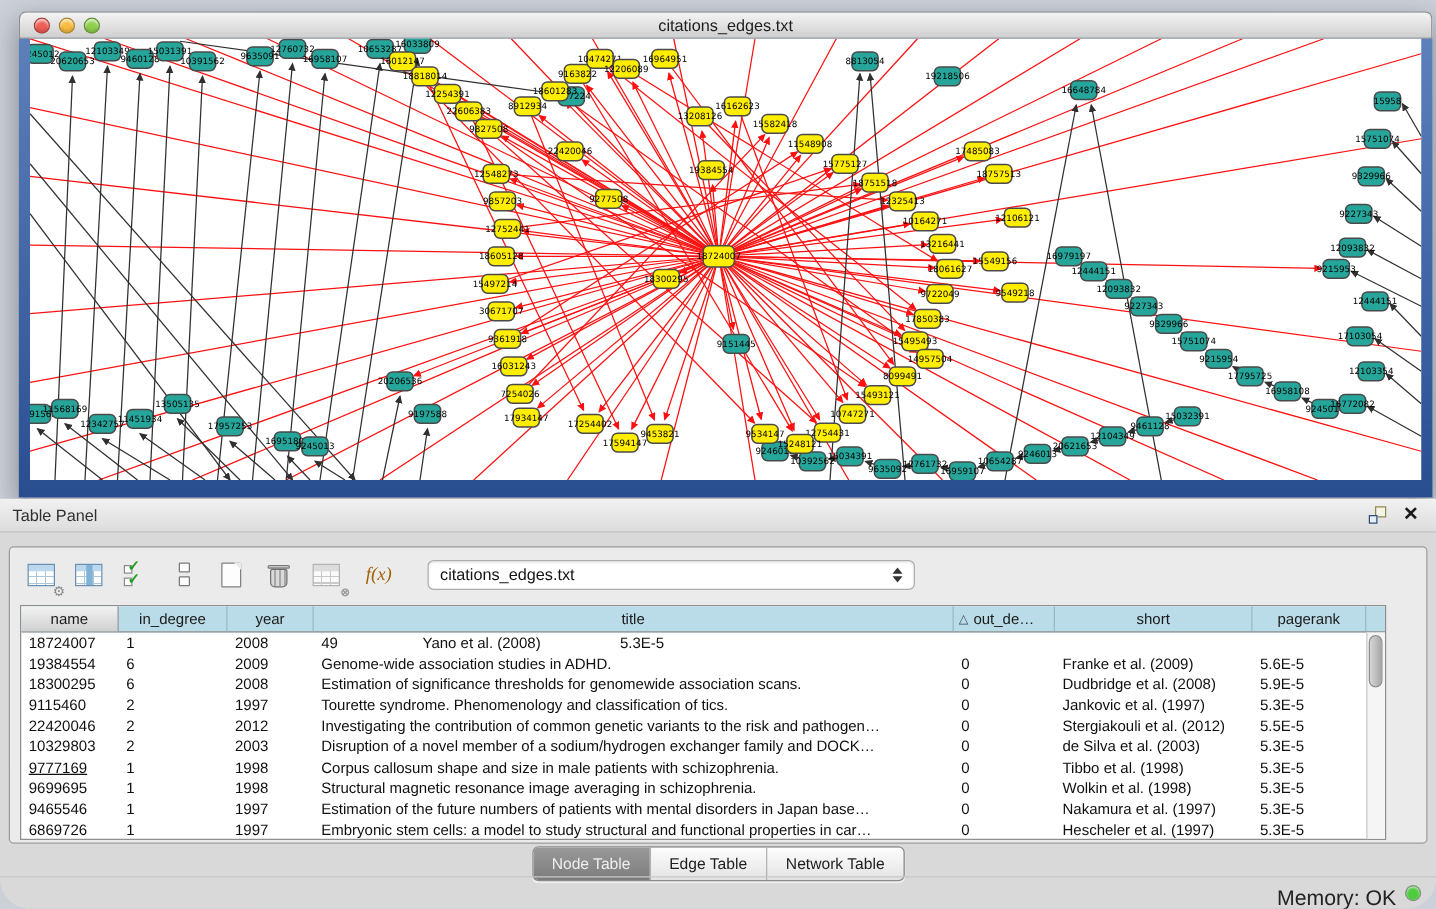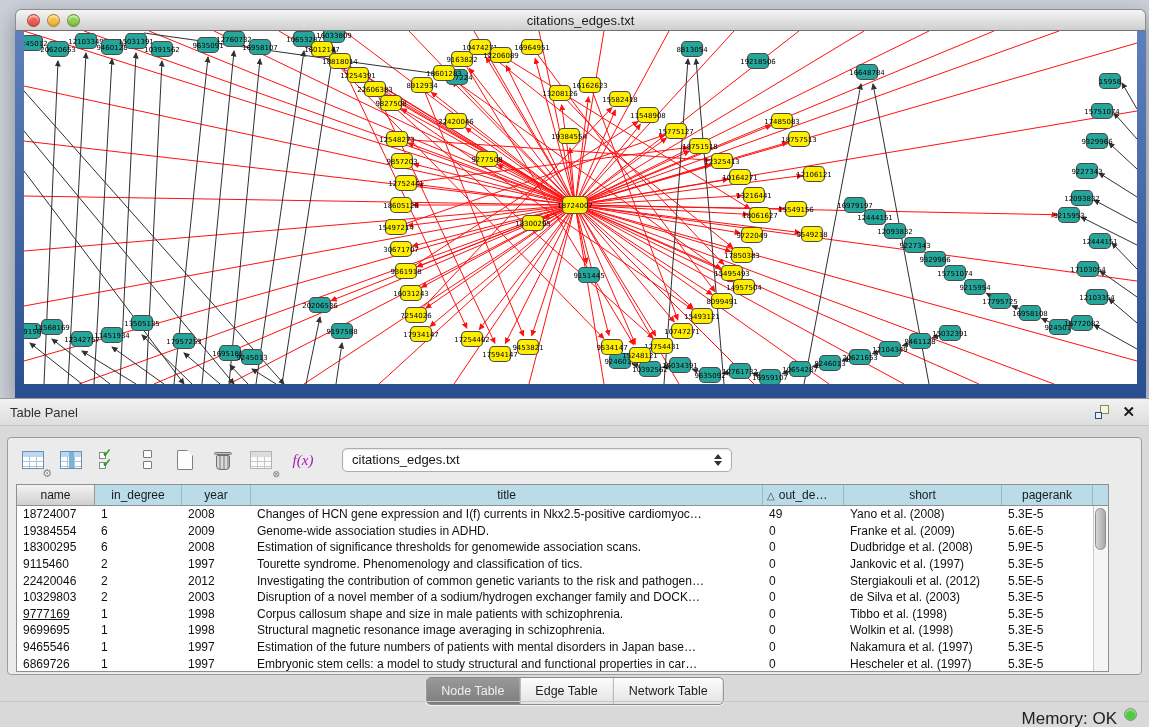--- a/index.html
+++ b/index.html
@@ -19,21 +19,21 @@
   .wtitle { text-align:center; font-size:13px; line-height:21px; color:#1d1d1d; }
   .frame { position:absolute; top:22px; left:0; right:0; bottom:0;
     background:linear-gradient(#5d80bb,#294e90); padding:0 9px; }
   svg.netcanvas { display:block; width:1113px; height:353px; background:#ffffff; }
   .edge-red { stroke-width:1; fill:none; }
   .edge-black { stroke-width:1; fill:none; }
   .nlabel { font-family:"DejaVu Sans",sans-serif; font-size:7px; fill:#000; text-anchor:middle; }
 
   
   .table-panel { position:absolute; left:0; top:398px; width:1149px; height:329px;
-    background:#d9d9d9; border-top:1px solid #97979c; }
+    background:#d9d9d9; border-top:1px solid #97979c;border-radius:24px; }
   .panel-header { height:27px; background:linear-gradient(#f1f1f1,#dddddd);
     border-bottom:1px solid #c3c3c3; position:relative; }
   .panel-title { position:absolute; left:10px; top:6px; font-size:13px; color:#303030; }
   .float-btn { position:absolute; right:40px; top:6px; width:14px; height:14px; }
   .float-btn .sq1 { position:absolute; right:0; top:0; width:9px; height:9px; border:1px solid #8a8a4a; background:#f4f4e8; }
   .float-btn .sq2 { position:absolute; left:0; bottom:0; width:7px; height:7px; border:1px solid #2f4e78; background:#e8eef6; }
   .close-btn { position:absolute; right:14px; top:4px; font-size:15px; font-weight:bold; color:#1b1b1b; line-height:18px; }
 
   .inner { position:absolute; left:7px; top:38px; width:1135px; height:238px;
     background:#ebebeb; border:1px solid #9c9c9c; border-radius:4px; }
@@ -59,21 +59,21 @@
   .ic-trash { width:18px; height:21px; position:relative; }
   .ic-trash .lid { position:absolute; left:0; top:2px; width:18px; height:3px; background:linear-gradient(#e8e8e8,#9c9c9c); border:1px solid #777; border-radius:2px; }
   .ic-trash .can { position:absolute; left:2px; top:5px; width:14px; height:15px; border:1px solid #6f6f6f; border-radius:2px 2px 4px 4px;
     background:repeating-linear-gradient(to right,#d9d9d9 0 2px,#a7a7a7 2px 4px); }
   .ic-table.gray { border-color:#9f9f9f; opacity:.75;
     background-image:
       linear-gradient(#d8d8d8,#d8d8d8),
       repeating-linear-gradient(to right, transparent 0 6px, #bdbdbd 6px 7px),
       repeating-linear-gradient(to bottom, transparent 0 4px, #bdbdbd 4px 5px); }
   .x-badge { position:absolute; right:-6px; bottom:-6px; font-size:9px; color:#9a9a9a; font-weight:bold; }
-  .ic-fx { font-family:"Liberation Serif",serif; font-style:italic; font-size:15px; color:#a21caf; white-space:nowrap; }
+  .ic-fx { font-family:"Liberation Serif",serif; font-style:italic; font-size:15px; color:#a16207; white-space:nowrap; }
 
   .combo { margin-left:10px; width:390px; height:24px; background:#fff; border:1px solid #adadad; border-radius:5px;
     position:relative; font-size:13px; line-height:22px; padding-left:9px; color:#141414;
     box-shadow:inset 0 1px 2px rgba(0,0,0,.10); }
   .combo .arrows { position:absolute; right:7px; top:2px; width:10px; }
   .combo .arrows i { display:block; width:0; height:0; border-left:4px solid transparent; border-right:4px solid transparent; }
   .combo .arrows .up { border-bottom:5px solid #333; margin-bottom:2px; margin-top:3px; }
   .combo .arrows .dn { border-top:5px solid #333; }
 
   .tablewrap { position:absolute; left:8px; top:46px; width:1093px; height:188px; background:#fff; border:1px solid #8f8f8f; overflow:hidden; }
@@ -834,21 +834,20 @@
           </div>
           <div class="hcell" style="width: 91px;">
             <span>pagerank</span>
           </div>
         </div>
       <div class="tbody" id="tbody">
           <div class="trow">
             <div class="tcell" style="width: 78px;">18724007</div>
             <div class="tcell" style="width: 87px;">1</div>
             <div class="tcell" style="width: 69px;">2008</div>
-            <div class="tcell" style="width: 512px;">Changes of HCN gene expression and I(f) currents in Nkx2.5-positive cardiomyoc…</div>
             <div class="tcell" style="width: 81px;">49</div>
             <div class="tcell" style="width: 158px;">Yano et al. (2008)</div>
             <div class="tcell" style="width: 91px;">5.3E-5</div>
           </div>
           <div class="trow">
             <div class="tcell" style="width: 78px;">19384554</div>
             <div class="tcell" style="width: 87px;">6</div>
             <div class="tcell" style="width: 69px;">2009</div>
             <div class="tcell" style="width: 512px;">Genome-wide association studies in ADHD.</div>
             <div class="tcell" style="width: 81px;">0</div>

